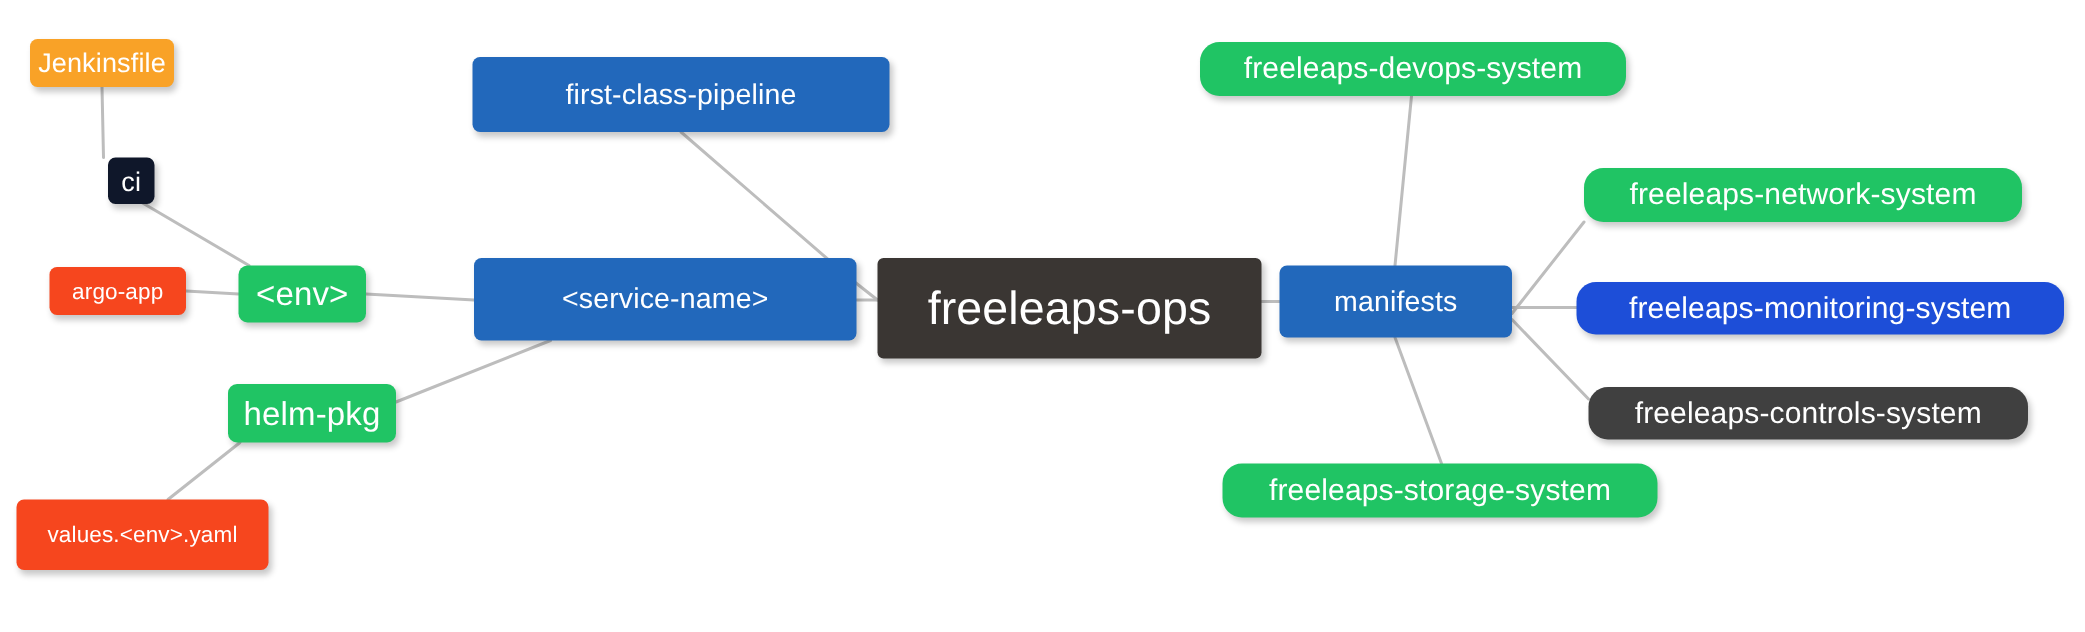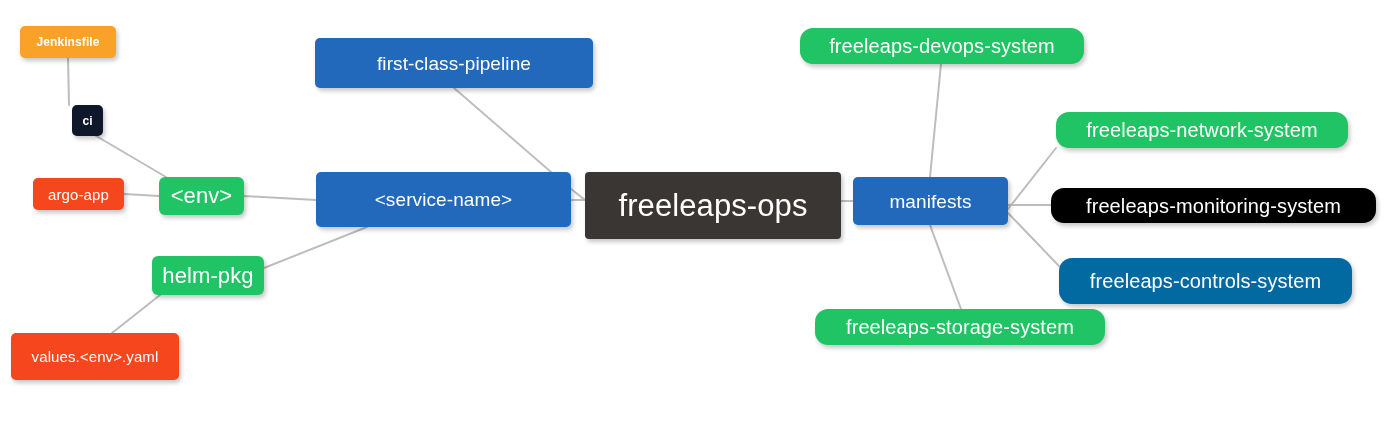--- a/index.html
+++ b/index.html
@@ -55,23 +55,22 @@
   }
   .tier-leaf {
     font-size: 20px;
     border-radius: 13px;
   }
   .tier-small {
     font-size: 15px;
     border-radius: 5px;
   }
   .tier-tiny {
-    font-size: 12px;
+    font-size: 18px;
     border-radius: 5px;
-    font-weight: bold;
   }
 </style>
 </head>
 <body>
 
 <div id="canvas">
   <svg id="edge-layer" viewBox="0 0 1390 421">
       <path d="M 585 200 L 566 185 L 454 88" fill="none" stroke="#bdbdbd" stroke-width="2" stroke-linecap="round"></path>
       <path d="M 585 200 L 571 200" fill="none" stroke="#bdbdbd" stroke-width="2" stroke-linecap="round"></path>
       <path d="M 316 200 L 244 196" fill="none" stroke="#bdbdbd" stroke-width="2" stroke-linecap="round"></path>
@@ -93,17 +92,17 @@
       <div class="node tier-main" style="left: 316px; top: 172px; width: 255px; height: 55px; background: rgb(34, 104, 187);">&lt;service-name&gt;</div>
       <div class="node tier-main" style="left: 853px; top: 177px; width: 155px; height: 48px; background: rgb(34, 104, 187);">manifests</div>
       <div class="node tier-mid" style="left: 159px; top: 177px; width: 85px; height: 38px; background: rgb(32, 196, 100);">&lt;env&gt;</div>
       <div class="node tier-mid" style="left: 152px; top: 256px; width: 112px; height: 39px; background: rgb(32, 196, 100);">helm-pkg</div>
       <div class="node tier-tiny" style="left: 20px; top: 26px; width: 96px; height: 32px; background: rgb(249, 162, 39);">Jenkinsfile</div>
       <div class="node tier-tiny" style="left: 72px; top: 105px; width: 31px; height: 31px; background: #0f172a;">ci</div>
       <div class="node tier-small" style="left: 33px; top: 178px; width: 91px; height: 32px; background: rgb(246, 70, 30); text-align: center;">argo-app</div>
       <div class="node tier-small" style="left: 11px; top: 333px; width: 168px; height: 47px; background: rgb(246, 70, 30);">values.&lt;env&gt;.yaml</div>
       <div class="node tier-leaf" style="left: 800px; top: 28px; width: 284px; height: 36px; background: rgb(32, 196, 100);">freeleaps-devops-system</div>
       <div class="node tier-leaf" style="left: 1056px; top: 112px; width: 292px; height: 36px; background: rgb(32, 196, 100);">freeleaps-network-system</div>
-      <div class="node tier-leaf" style="left: 1051px; top: 188px; width: 325px; height: 35px; background: #000000;">freeleaps-monitoring-system</div>
-      <div class="node tier-leaf" style="left: 1059px; top: 258px; width: 293px; height: 46px; background: #0369a1;">freeleaps-controls-system</div>
+      <div class="node tier-leaf" style="left: 1051px; top: 188px; width: 325px; height: 35px; background: #1d4ed8;">freeleaps-monitoring-system</div>
+      <div class="node tier-leaf" style="left: 1059px; top: 258px; width: 293px; height: 35px; background: #404040;">freeleaps-controls-system</div>
       <div class="node tier-leaf" style="left: 815px; top: 309px; width: 290px; height: 36px; background: rgb(32, 196, 100);">freeleaps-storage-system</div>
     </div>
 </div>
 
 </body></html>

